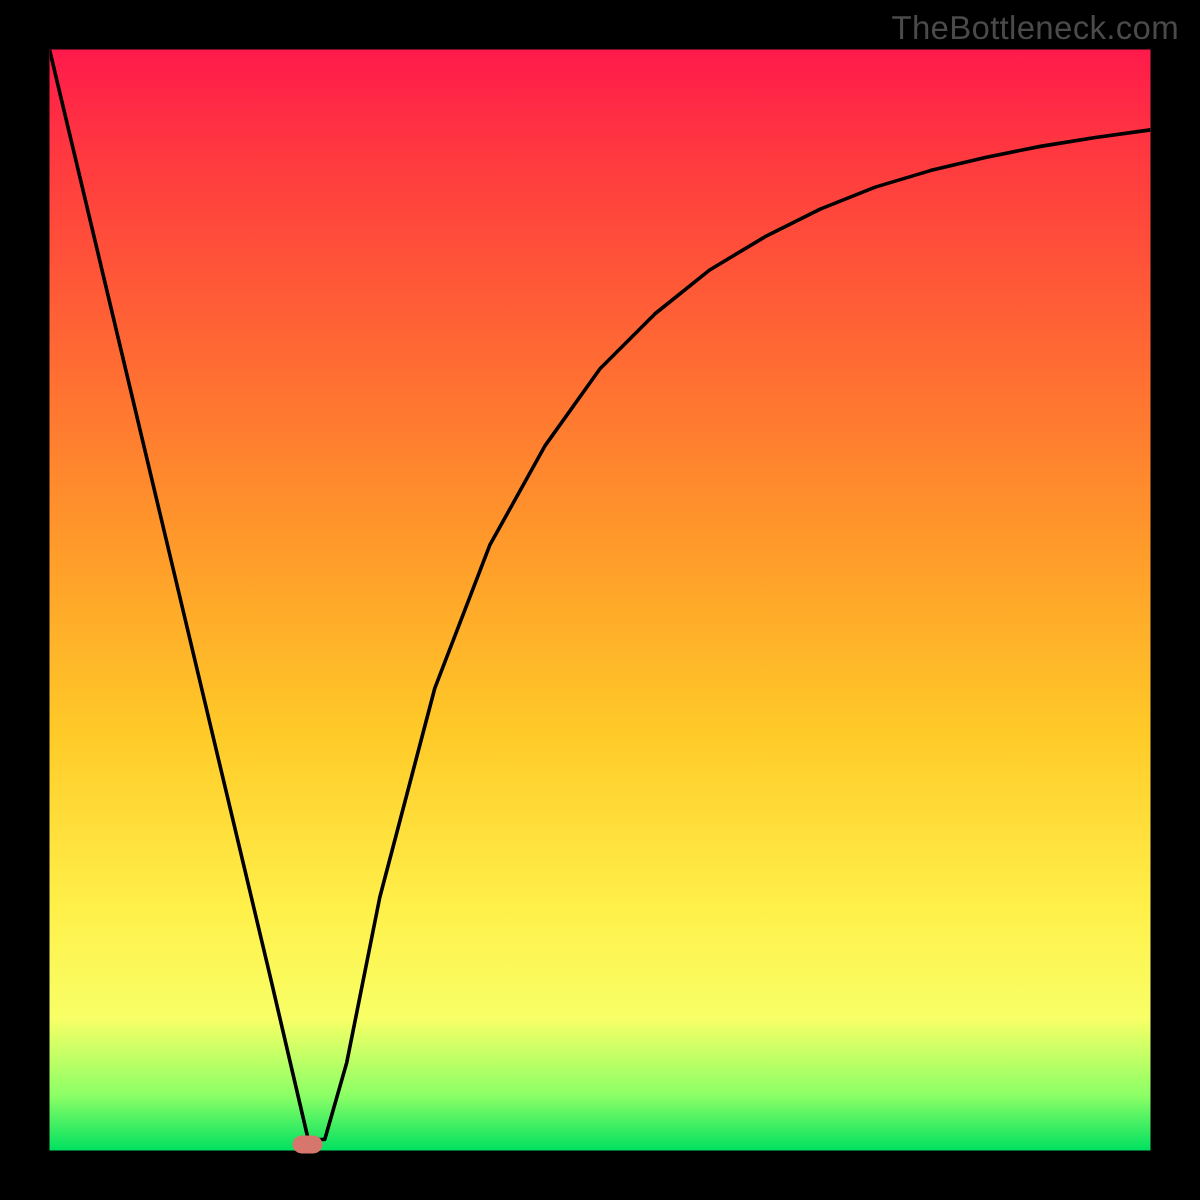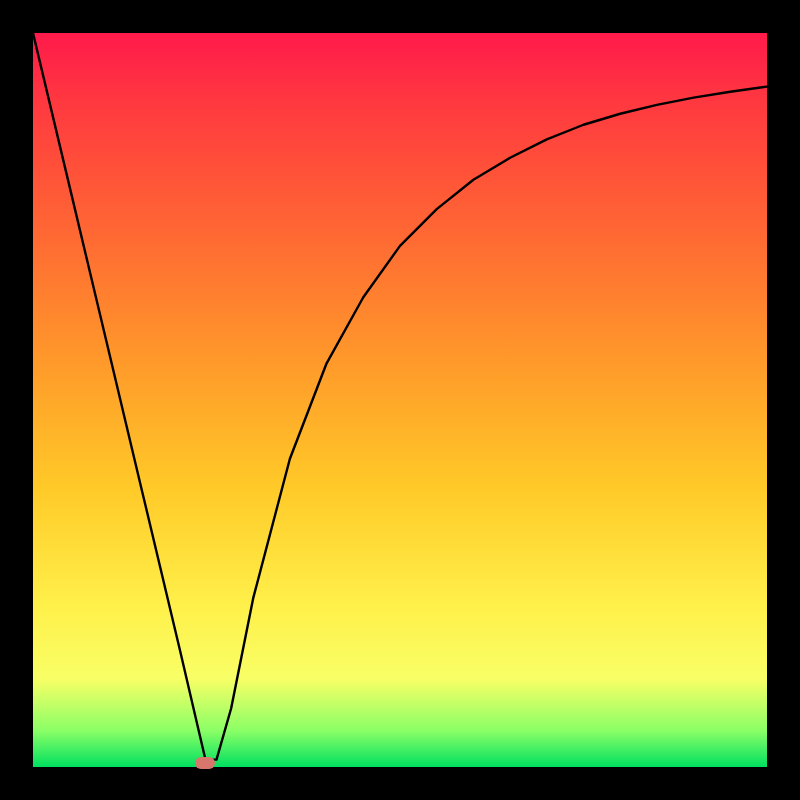--- a/index.html
+++ b/index.html
@@ -70,14 +70,15 @@
   <div class="plot-area">
 
     <svg class="curve" viewBox="0 0 734 734" preserveAspectRatio="none">
       <path id="curve-path" d="M0.00 0.00 L36.70 154.14 L73.40 308.28 L110.10 462.42 L146.80 616.56 L172.49 726.66 L183.50 726.66 L198.18 675.28 L220.20 565.18 L256.90 425.72 L293.60 330.30 L330.30 264.24 L367.00 212.86 L403.70 176.16 L440.40 146.80 L477.10 124.78 L513.80 106.43 L550.50 91.75 L587.20 80.74 L623.90 71.93 L660.60 64.59 L697.30 58.72 L734.00 53.58 " fill="none" stroke="#000" stroke-width="2.4" stroke-linejoin="round" stroke-linecap="round"></path>
     </svg>
 
     <div id="min-marker" class="minimum-marker" style="left: 162.49px; top: 724.33px;"></div>
 
   </div>
 
+  <div class="watermark">TheBottleneck.com</div>
 
 </div>
 
 </body></html>

